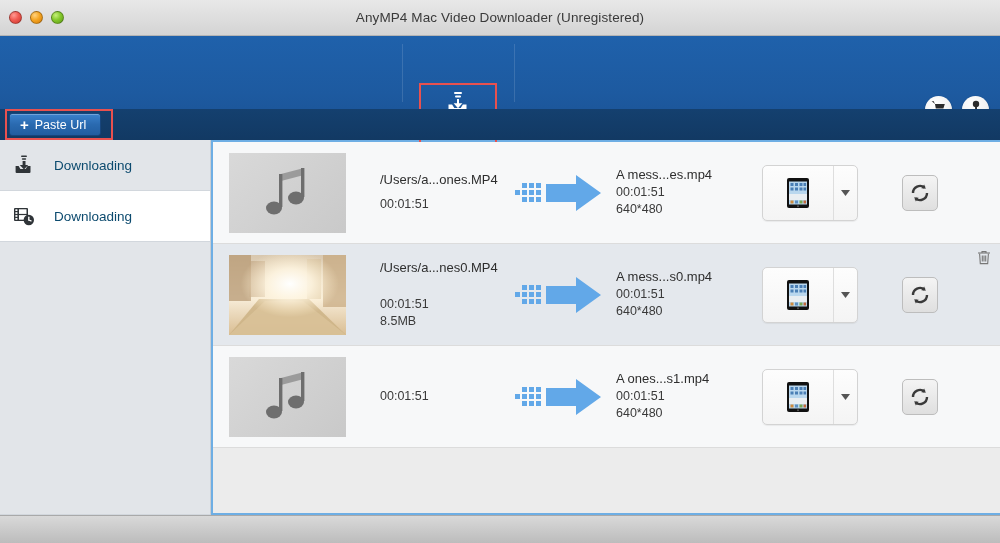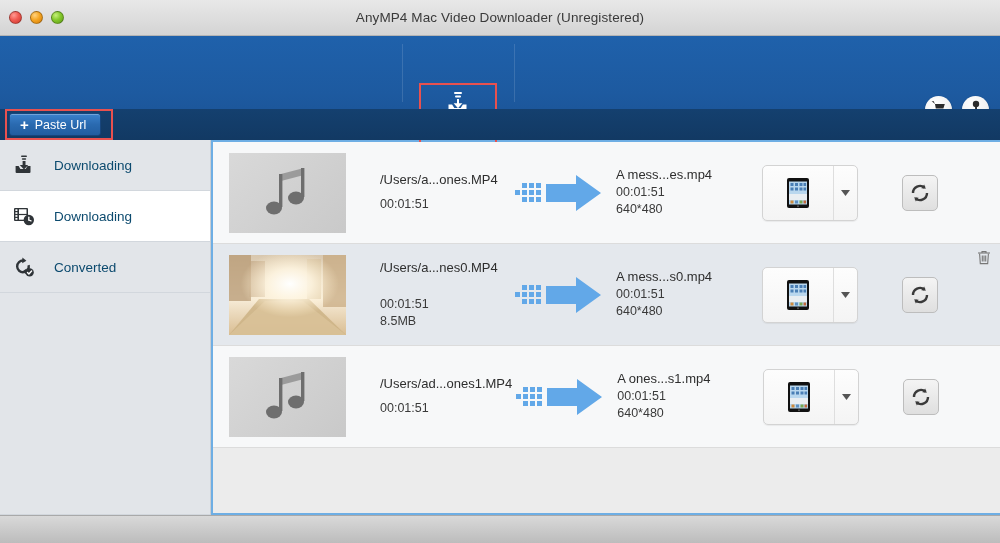--- a/index.html
+++ b/index.html
@@ -293,34 +293,20 @@
               <g stroke="#ffffff" stroke-width="1.3" stroke-linecap="round">
                 <line x1="15.8" y1="14" x2="15.8" y2="11.2"></line>
                 <line x1="15.8" y1="14" x2="18" y2="14.9"></line>
               </g>
             </g>
           </svg>
         </span>
         <span>Downloading</span>
       </div>
 
-      <div class="side-item">
-        <span class="s-icon">
-          <svg width="22" height="20" viewBox="0 0 22 20">
-            <g fill="#2f3438">
-              <path d="M10.6 2.4 a7 7 0 1 0 6.2 5.4 l-2.3 0.8 a4.6 4.6 0 1 1 -4.2 -3.8 Z"></path>
-              <path d="M9.4 0.6 l4 3.1 l-4.2 2.6 Z"></path>
-              <path d="M13.2 17.2 l-3.6 -3 l4 -2.6 Z"></path>
-              <circle cx="16.6" cy="15.4" r="4.2"></circle>
-              <path d="M14.5 15.5 l1.4 1.5 l2.7 -3" stroke="#ffffff" stroke-width="1.4" fill="none" stroke-linecap="round" stroke-linejoin="round"></path>
-            </g>
-          </svg>
-        </span>
-        <span>Converted</span>
-      </div>
 
       <div class="side-fill"></div>
     </div>
 
     <div class="content">
 
       <div class="row">
         <div class="thumb audio">
           <svg width="62" height="58" viewBox="0 0 62 58">
             <g fill="#6e6e6e">
@@ -516,21 +502,20 @@
             <g fill="#6e6e6e">
               <path d="M24 10 L47 4 L47 11 L24 17 Z" fill="#9b9b9b"></path>
               <rect x="22" y="10" width="3.4" height="33"></rect>
               <rect x="44" y="4" width="3.4" height="29"></rect>
               <ellipse cx="17" cy="44" rx="8" ry="6.5"></ellipse>
               <ellipse cx="39" cy="34" rx="8" ry="6.5"></ellipse>
             </g>
           </svg>
         </div>
         <div class="src-info">
-          <div class="fname">/Users/ad...ones1.MP4</div>
           <div class="meta">00:01:51</div>
         </div>
         <div class="arrow-cell">
           <svg width="88" height="42" viewBox="0 0 88 42">
             <g fill="#62a8e8">
               <rect x="0" y="18" width="5" height="5"></rect>
                 <rect x="7" y="18" width="5" height="5"></rect>
               <rect x="7" y="11" width="5" height="5"></rect>
                 <rect x="14" y="11" width="5" height="5"></rect>
               <rect x="14" y="18" width="5" height="5"></rect>

